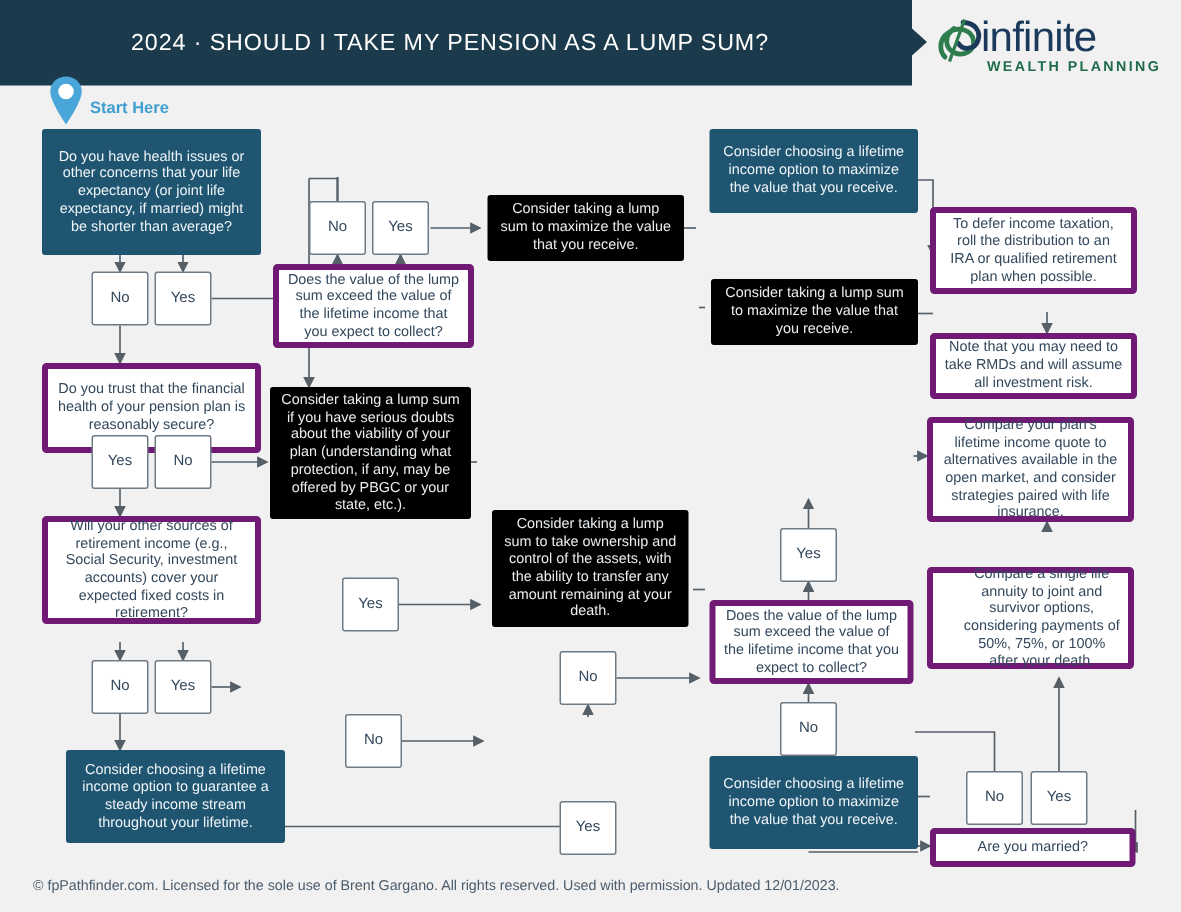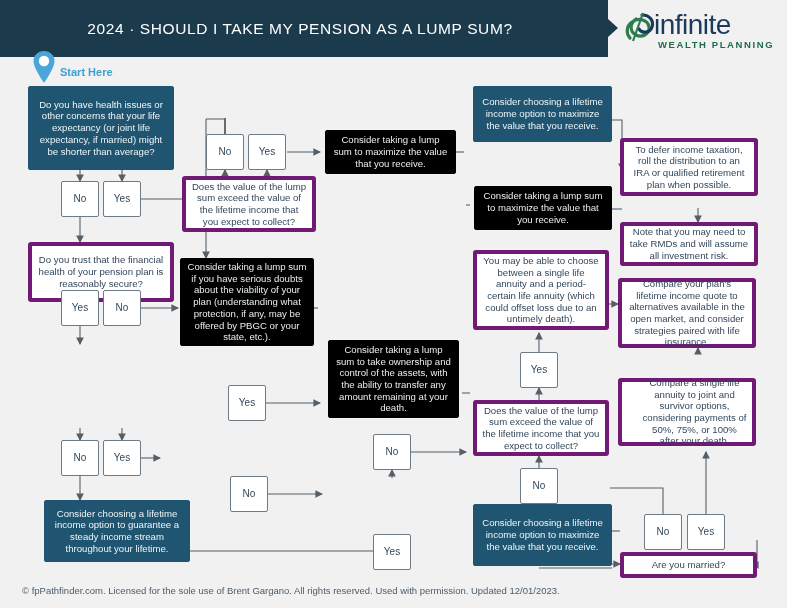--- a/index.html
+++ b/index.html
@@ -208,20 +208,21 @@
   <div class="node dark" style="left:28px;top:86px;width:146px;height:84px;">Do you have health issues or other concerns that your life expectancy (or joint life expectancy, if married) might be shorter than average?</div>
 
   <div class="node yn" style="left:61px;top:181px;">No</div>
   <div class="node yn" style="left:103px;top:181px;">Yes</div>
 
   <div class="node q" style="left:28px;top:242px;width:146px;height:60px;">Do you trust that the financial health of your pension plan is reasonably secure?</div>
 
   <div class="node yn" style="left:61px;top:290px;">Yes</div>
   <div class="node yn" style="left:103px;top:290px;">No</div>
 
+  <div class="node q" style="left:28px;top:344px;width:146px;height:72px;">Will your other sources of retirement income (e.g., Social Security, investment accounts) cover your expected fixed costs in retirement?</div>
 
   <div class="node yn" style="left:61px;top:440px;">No</div>
   <div class="node yn" style="left:103px;top:440px;">Yes</div>
 
   <div class="node dark" style="left:44px;top:500px;width:146px;height:62px;text-align:center;">Consider choosing a lifetime income option to guarantee a steady income stream throughout your lifetime.</div>
 
   <div class="node yn" style="left:206px;top:134px;">No</div>
   <div class="node yn" style="left:248px;top:134px;">Yes</div>
 
   <div class="node q" style="left:182px;top:176px;width:134px;height:56px;">Does the value of the lump sum exceed the value of the lifetime income that you expect to collect?</div>
@@ -239,21 +240,20 @@
 
   <div class="node yn" style="left:373px;top:434px;">No</div>
 
 
   <div class="node yn" style="left:373px;top:534px;">Yes</div>
 
   <div class="node dark" style="left:473px;top:86px;width:139px;height:56px;">Consider choosing a lifetime income option to maximize the value that you receive.</div>
 
   <div class="node black" style="left:474px;top:186px;width:138px;height:44px;">Consider taking a lump sum to maximize the value that you receive.</div>
 
-  <div class="node q" style="left:473px;top:250px;width:136px;height:80px;">You may be able to choose between a single life annuity and a period-certain life annuity (which could offset loss due to an untimely death).</div>
 
   <div class="node yn" style="left:520px;top:352px;">Yes</div>
 
   <div class="node q" style="left:473px;top:400px;width:136px;height:56px;">Does the value of the lump sum exceed the value of the lifetime income that you expect to collect?</div>
 
   <div class="node yn" style="left:520px;top:468px;">No</div>
 
   <div class="node dark" style="left:473px;top:504px;width:139px;height:62px;">Consider choosing a lifetime income option to maximize the value that you receive.</div>
 
   <div class="node q" style="left:620px;top:138px;width:138px;height:58px;">To defer income taxation, roll the distribution to an IRA or qualified retirement plan when possible.</div>

